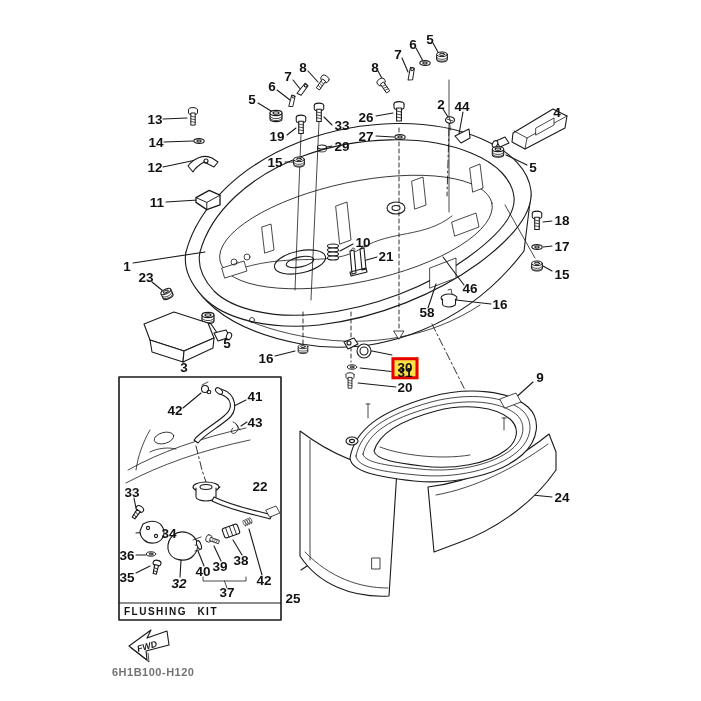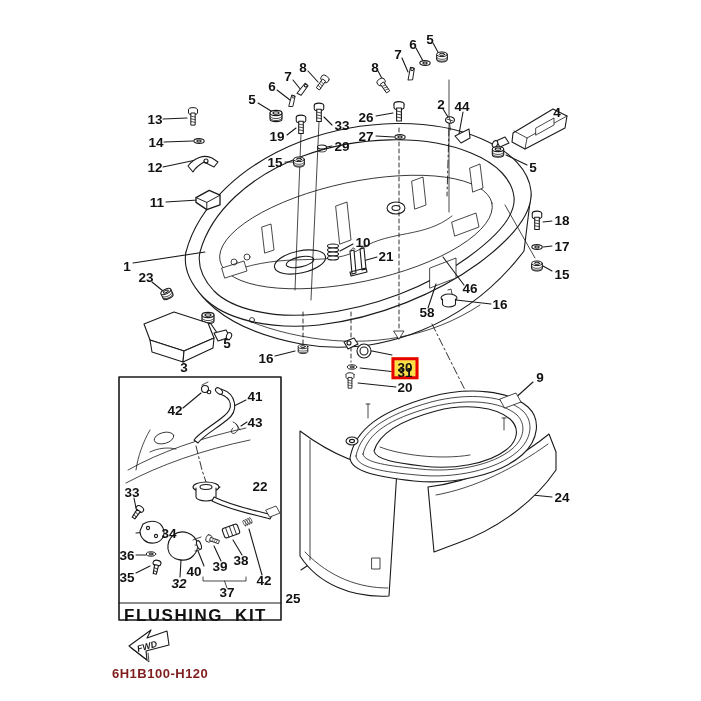--- a/index.html
+++ b/index.html
@@ -11,24 +11,24 @@
   svg .fw{fill:#ffffff;}
   svg .thin{stroke-width:0.8;}
   svg .thick{stroke-width:1.6;}
   svg .dash{stroke-dasharray:4 3;stroke-width:0.9;}
   svg .dashdot{stroke-dasharray:8 3 2 3;stroke-width:0.9;}
   svg text{stroke:none;fill:#1a1a1a;}
   #callout-layer{position:absolute;left:0;top:0;width:100%;height:100%;}
   .callout{position:absolute;transform:translate(-50%,-50%);font-size:13.5px;font-weight:bold;
            color:#111;white-space:nowrap;line-height:1;cursor:pointer;}
   .callout.hl{border:3px solid var(--hl,#e60000);background:#fde047;padding:1px 3px;margin-top:11px;}
-  .kit-label{position:absolute;left:124px;top:606px;font-size:17px;font-weight:bold;
+  .kit-label{position:absolute;left:124px;top:606px;font-size:10px;font-weight:bold;
              letter-spacing:1.5px;word-spacing:6px;color:#111;}
-  .part-code{position:absolute;left:112px;top:666px;font-size:13px;font-weight:bold;
-             letter-spacing:0.5px;color:#7f1d1d;}
+  .part-code{position:absolute;left:112px;top:666px;font-size:11px;font-weight:bold;
+             letter-spacing:0.5px;color:#737373;}
 </style>
 </head>
 <body>
 
 <div class="stage">
 
 <svg width="701" height="701" viewBox="0 0 701 701">
   <defs>
     <g id="i-bolt">
       <ellipse class="fw" cx="0" cy="-8" rx="5" ry="2.4"></ellipse>
@@ -294,21 +294,21 @@
       <span class="callout" style="left: 293px; top: 574px; margin-top: 25px;">25</span>
       <span class="callout" style="left: 255px; top: 397px;">41</span>
       <span class="callout" style="left: 175px; top: 411px;">42</span>
       <span class="callout" style="left: 255px; top: 423px;">43</span>
       <span class="callout" style="left: 230px; top: 487px; margin-left: 30px;">22</span>
       <span class="callout" style="left: 132px; top: 493px;">33</span>
       <span class="callout" style="left: 127px; top: 534px; margin-left: 42px;">34</span>
       <span class="callout" style="left: 127px; top: 556px;">36</span>
       <span class="callout" style="left: 127px; top: 578px;">35</span>
       <span class="callout" style="left: 179px; top: 584px; font-style: italic;">32</span>
-      <span class="callout" style="left: 194px; top: 572px;">40</span>
+      <span class="callout" style="left: 203px; top: 572px;">40</span>
       <span class="callout" style="left: 220px; top: 567px;">39</span>
       <span class="callout" style="left: 241px; top: 561px;">38</span>
       <span class="callout" style="left: 227px; top: 593px;">37</span>
       <span class="callout" style="left: 264px; top: 581px;">42</span>
     </div>
 
 <div class="kit-label">FLUSHING KIT</div>
 <div class="part-code">6H1B100-H120</div>
 
 </div>

